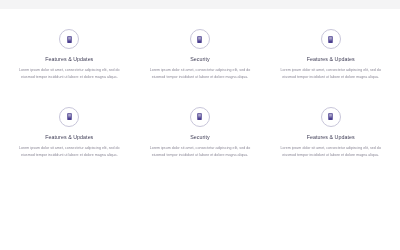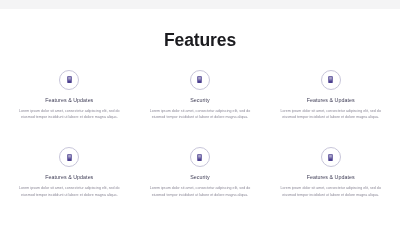--- a/index.html
+++ b/index.html
@@ -101,21 +101,20 @@
 </style>
 </head>
 <body>
 
 <div id="page">
 
   <div class="top-strip"></div>
 
   <div class="section">
 
-    <h1 class="section-title">Features</h1>
 
     <div class="grid">
 
       <div class="card">
         <span class="icon-badge">
           <svg width="9" height="9" viewBox="0 0 12 12" aria-hidden="true">
             <rect x="3" y="1.5" width="6" height="9" rx="0.6" fill="#4b3f8f"></rect>
             <rect x="4.2" y="3" width="3.6" height="0.7" fill="#ffffff"></rect>
             <rect x="4.2" y="4.6" width="3.6" height="0.7" fill="#ffffff"></rect>
             <rect x="4.2" y="6.2" width="3.6" height="0.7" fill="#ffffff"></rect>

